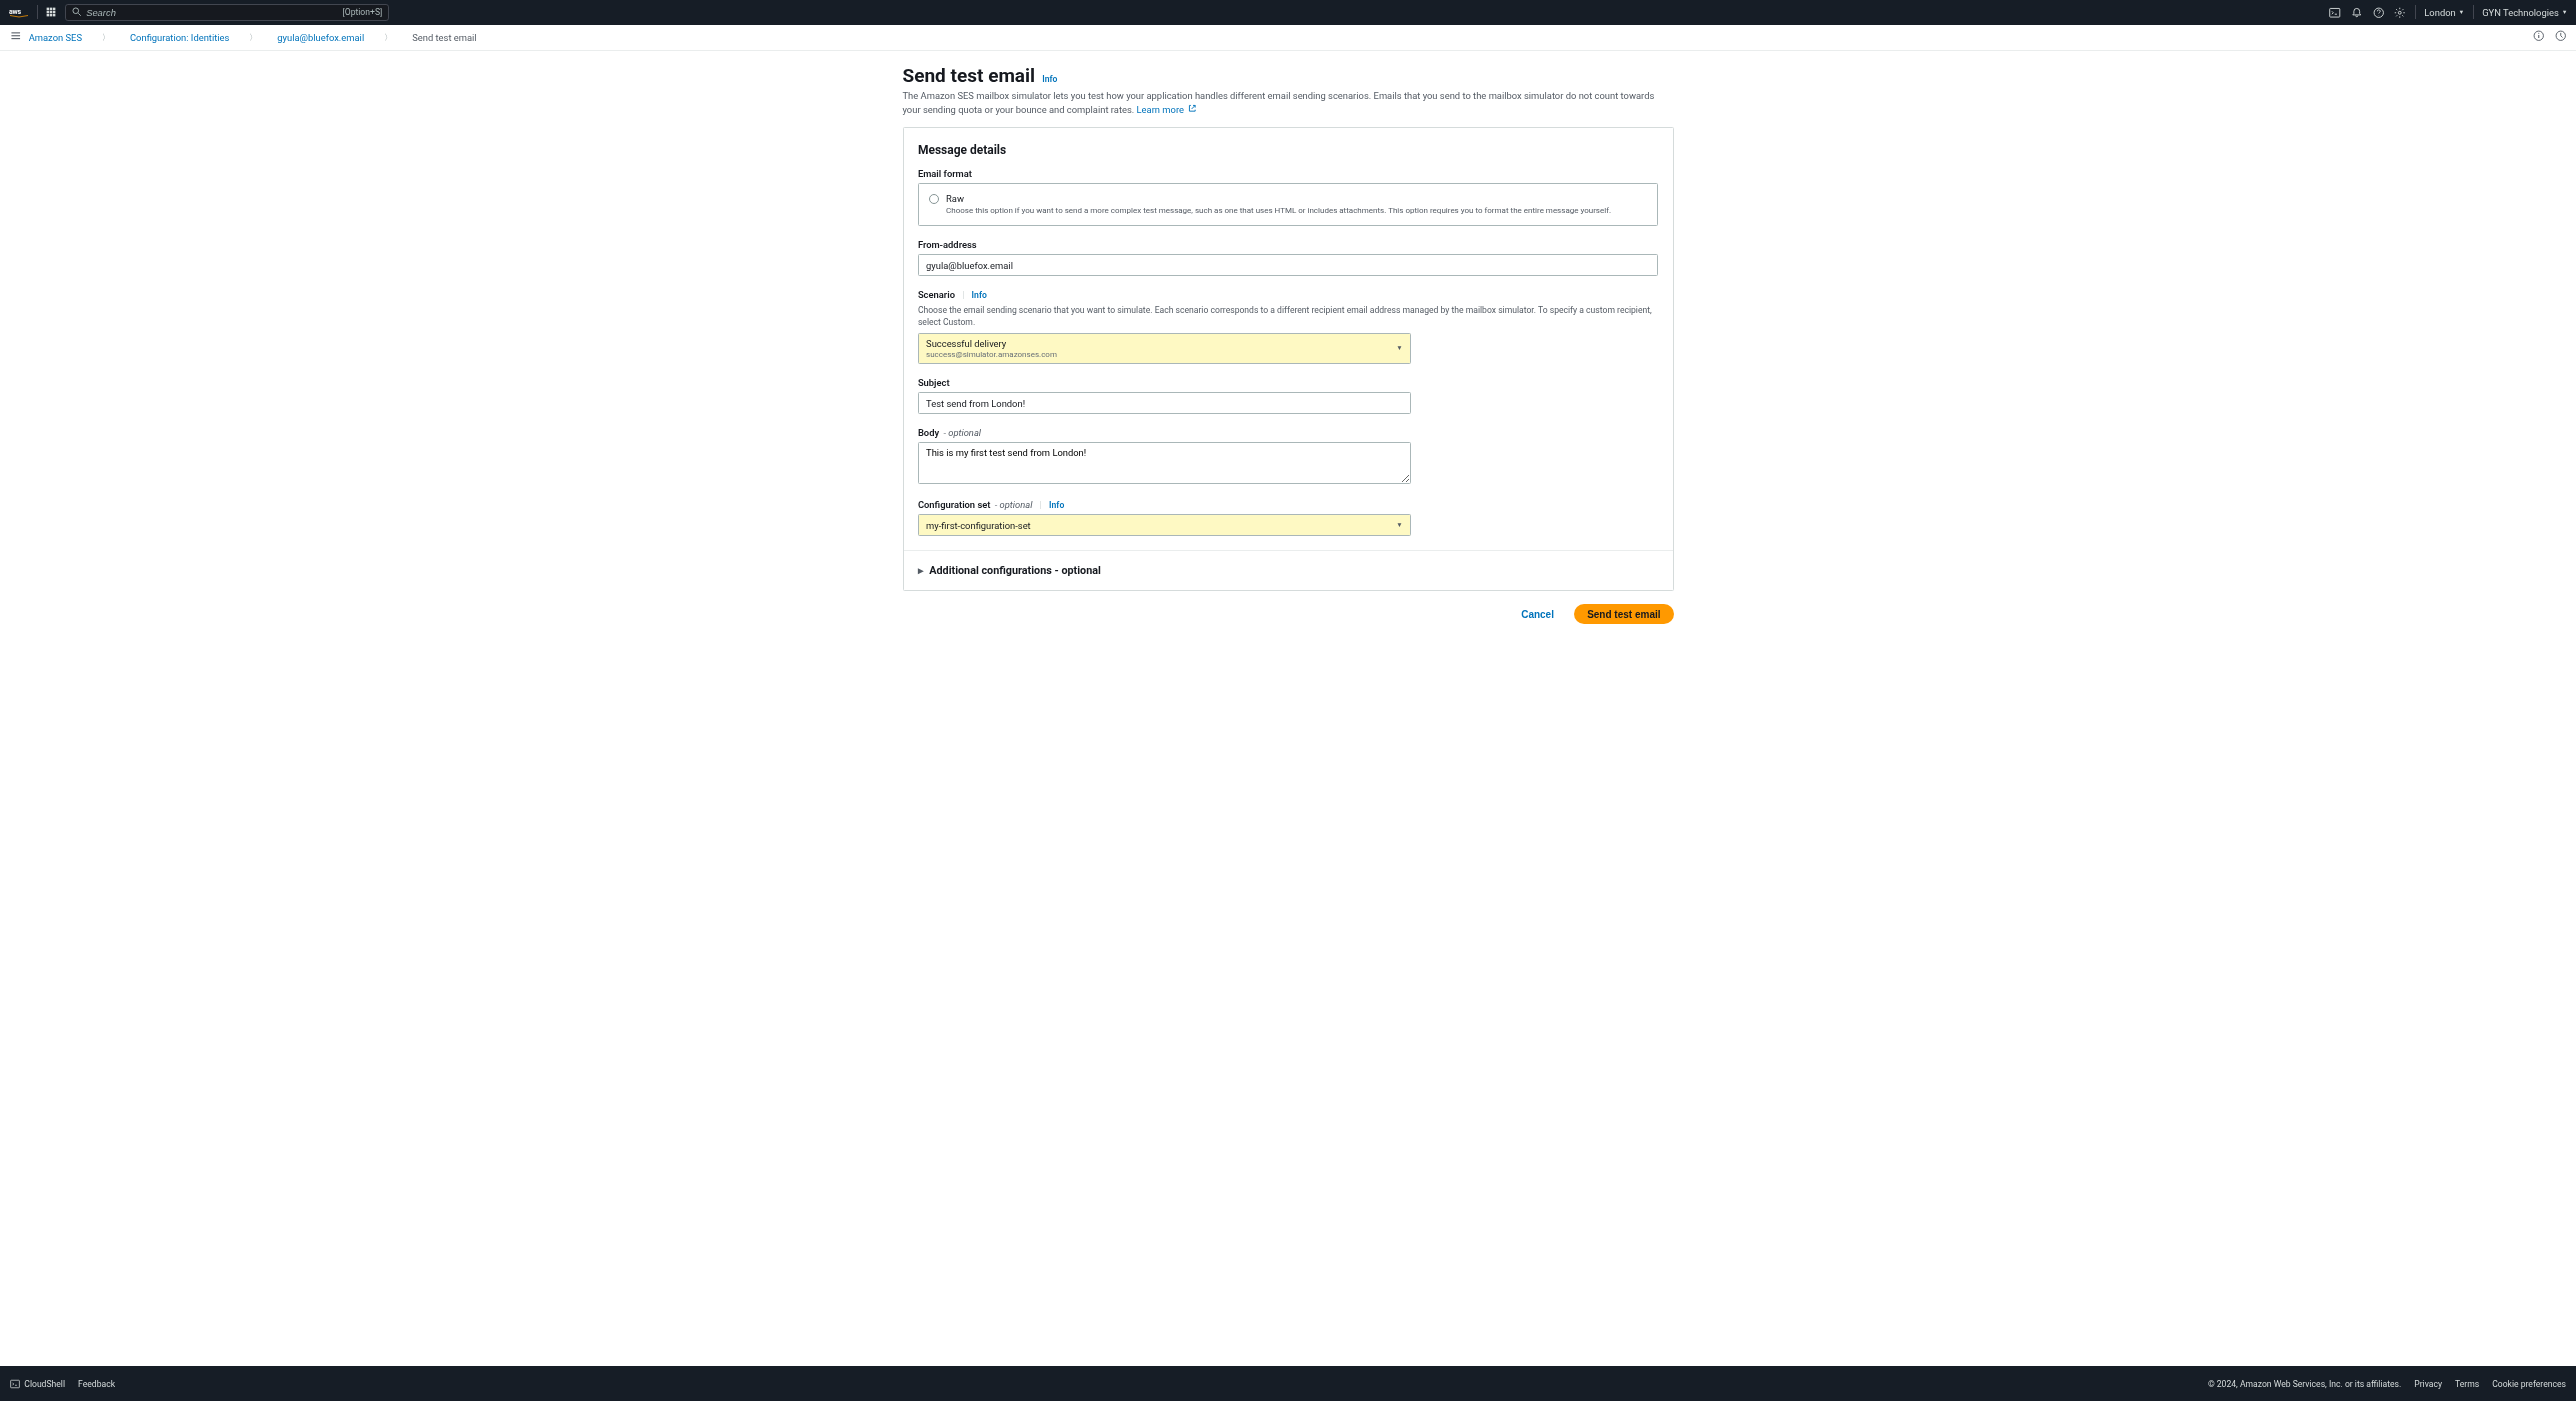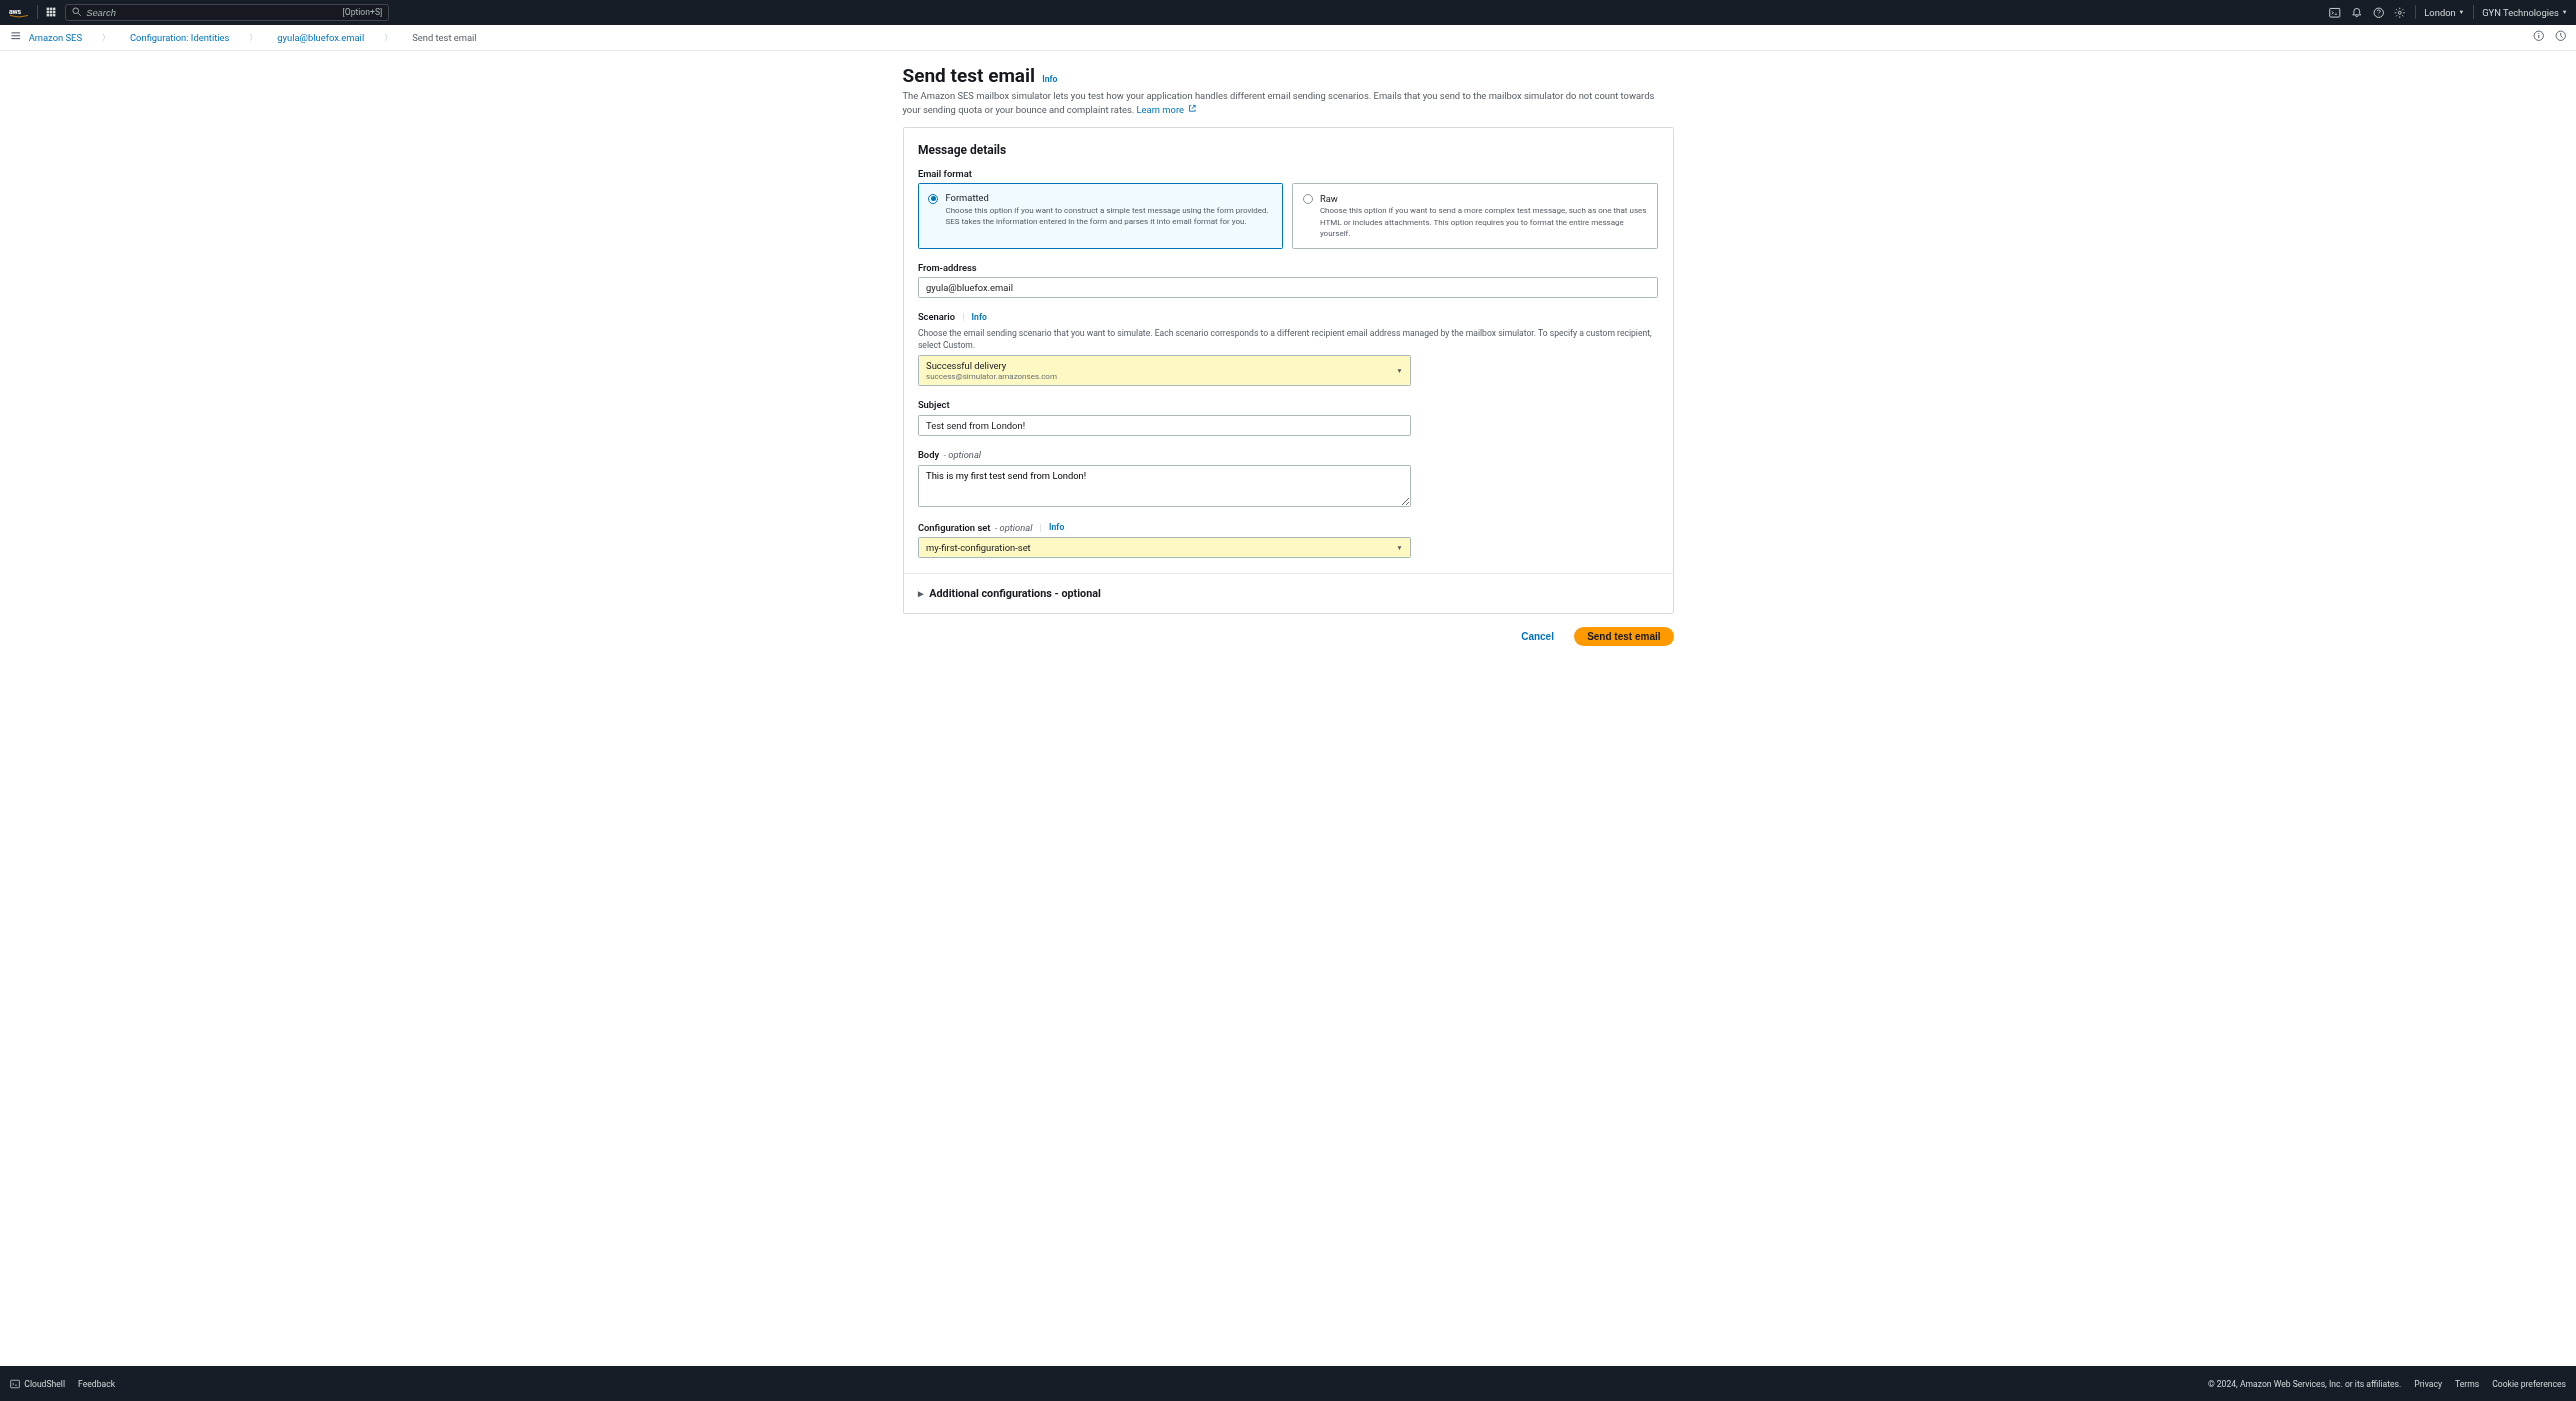--- a/index.html
+++ b/index.html
@@ -215,27 +215,20 @@
     </p>
   </div>
 
   <div class="panel">
     <div class="panel-section">
       <h2 class="panel-title">Message details</h2>
 
       <div class="field">
         <div class="field-label">Email format</div>
         <div class="radio-tiles">
-          <div class="radio-tile selected">
-            <div class="radio-circle"></div>
-            <div class="radio-content">
-              <div class="radio-title">Formatted</div>
-              <div class="radio-desc">Choose this option if you want to construct a simple test message using the form provided. SES takes the information entered in the form and parses it into email format for you.</div>
-            </div>
-          </div>
           <div class="radio-tile">
             <div class="radio-circle"></div>
             <div class="radio-content">
               <div class="radio-title">Raw</div>
               <div class="radio-desc">Choose this option if you want to send a more complex test message, such as one that uses HTML or includes attachments. This option requires you to format the entire message yourself.</div>
             </div>
           </div>
         </div>
       </div>
 

